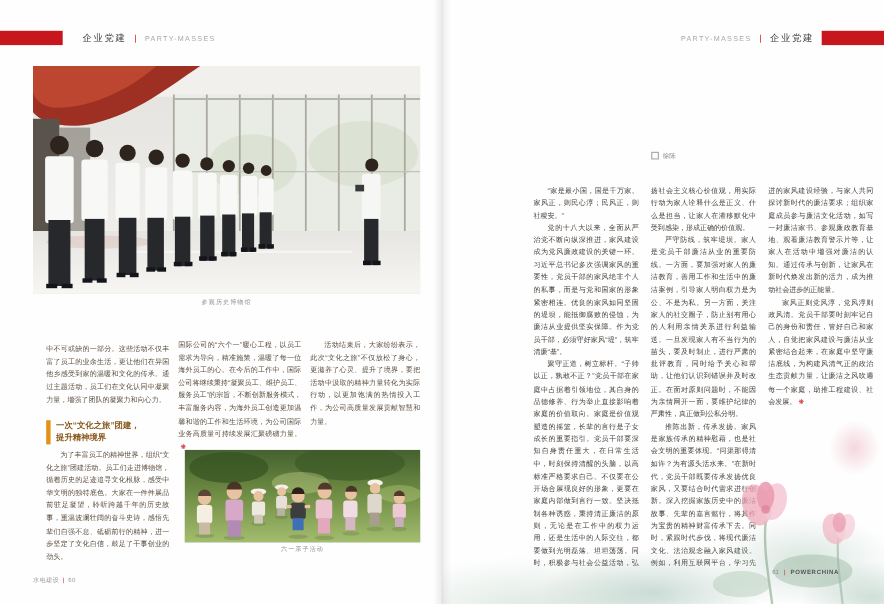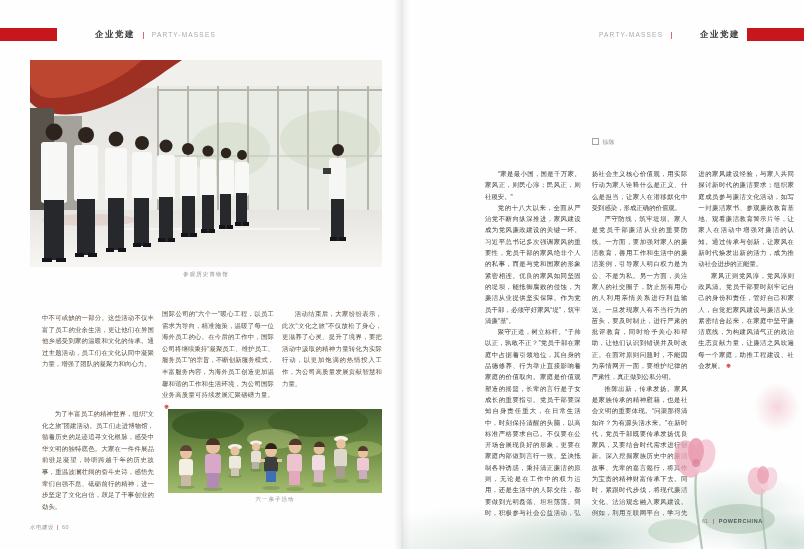--- a/index.html
+++ b/index.html
@@ -11,21 +11,21 @@
   .gutter{position:absolute;left:394px;top:0;width:16px;height:549px;z-index:6;pointer-events:none;
     background:linear-gradient(90deg,rgba(0,0,0,0) 0%,rgba(90,90,90,.10) 42%,rgba(90,90,90,.16) 50%,rgba(90,90,90,.08) 58%,rgba(0,0,0,0) 100%);}
 
   
   .red-tab{position:absolute;top:28px;width:57px;height:13px;background:#c8161d;}
   .red-tab-left{left:0;}
   .red-tab-right{right:0;}
   .hdr{position:absolute;top:29px;font-size:8.5px;white-space:nowrap;}
   .hdr-left{left:75px;}
   .hdr-right{right:64px;text-align:right;}
-  .hdr-cn{font-weight:bold;color:#3c3c3c;letter-spacing:1.5px;margin-left:20px;}
+  .hdr-cn{font-weight:normal;color:#3c3c3c;letter-spacing:1.5px;}
   .hdr-en{color:#a9a9a9;font-size:6.5px;letter-spacing:1.2px;}
   .hdr-div{color:#c8161d;margin:0 5px;font-size:8px;}
 
   
   .photo-lobby{position:absolute;left:30px;top:60px;width:352px;height:207px;overflow:hidden;background:#e9e7e3;}
   .caption{position:absolute;font-size:5.5px;color:#8f8f8f;text-align:center;letter-spacing:1px;}
   .cap-lobby{left:30px;top:271px;width:352px;}
   .cap-kids{left:168px;top:496px;width:214px;}
   .body-col{position:absolute;font-size:6.4px;line-height:11.6px;text-align:justify;color:#5a4c3d;}
   .col1a{left:42px;top:312px;width:112px;}
@@ -195,20 +195,27 @@
               <rect x="309" y="177" width="7" height="4" fill="#14151a"></rect>
             <rect x="293" y="108" width="8" height="6" fill="#3a3a3a"></rect>
           </g>
         </g>
       </svg>
     </div>
     <div class="caption cap-lobby">参观历史博物馆</div>
 
     <div class="body-col col1a">中不可或缺的一部分。这些活动不仅丰富了员工的业余生活，更让他们在异国他乡感受到家的温暖和文化的传承。通过主题活动，员工们在文化认同中凝聚力量，增强了团队的凝聚力和向心力。</div>
 
+    <div class="subhead">
+      <div class="subhead-bar"></div>
+      <div class="subhead-text">
+        <div>一次“文化之旅”团建，</div>
+        <div>提升精神境界</div>
+      </div>
+    </div>
 
     <div class="body-col col1b">为了丰富员工的精神世界，组织“文化之旅”团建活动。员工们走进博物馆，循着历史的足迹追寻文化根脉，感受中华文明的独特底色。大家在一件件展品前驻足凝望，聆听跨越千年的历史故事，重温波澜壮阔的奋斗史诗，感悟先辈们自强不息、砥砺前行的精神，进一步坚定了文化自信，鼓足了干事创业的劲头。</div>
 
     <div class="body-col col2a"><span class="lead">国际公司的“六个一”暖心工程，以员工需求为导向，精准施策，温暖了每一位海外员工的心。在今后的工作中，国际公司将继续秉持“凝聚员工、维护员工、服务员工”的宗旨，不断创新服务模式，丰富服务内容，为海外员工创造更加温馨和谐的工作和生活环境，为公司国际业务高质量可持续发展汇聚磅礴力量。</span><span class="endmark">❋</span></div>
 
     <div class="body-col col3a">活动结束后，大家纷纷表示，此次“文化之旅”不仅放松了身心，更滋养了心灵、提升了境界，要把活动中汲取的精神力量转化为实际行动，以更加饱满的热情投入工作，为公司高质量发展贡献智慧和力量。</div>
 
     <div class="photo-kids">
       <svg width="214" height="84" viewBox="0 0 214 84">
         <defs>

